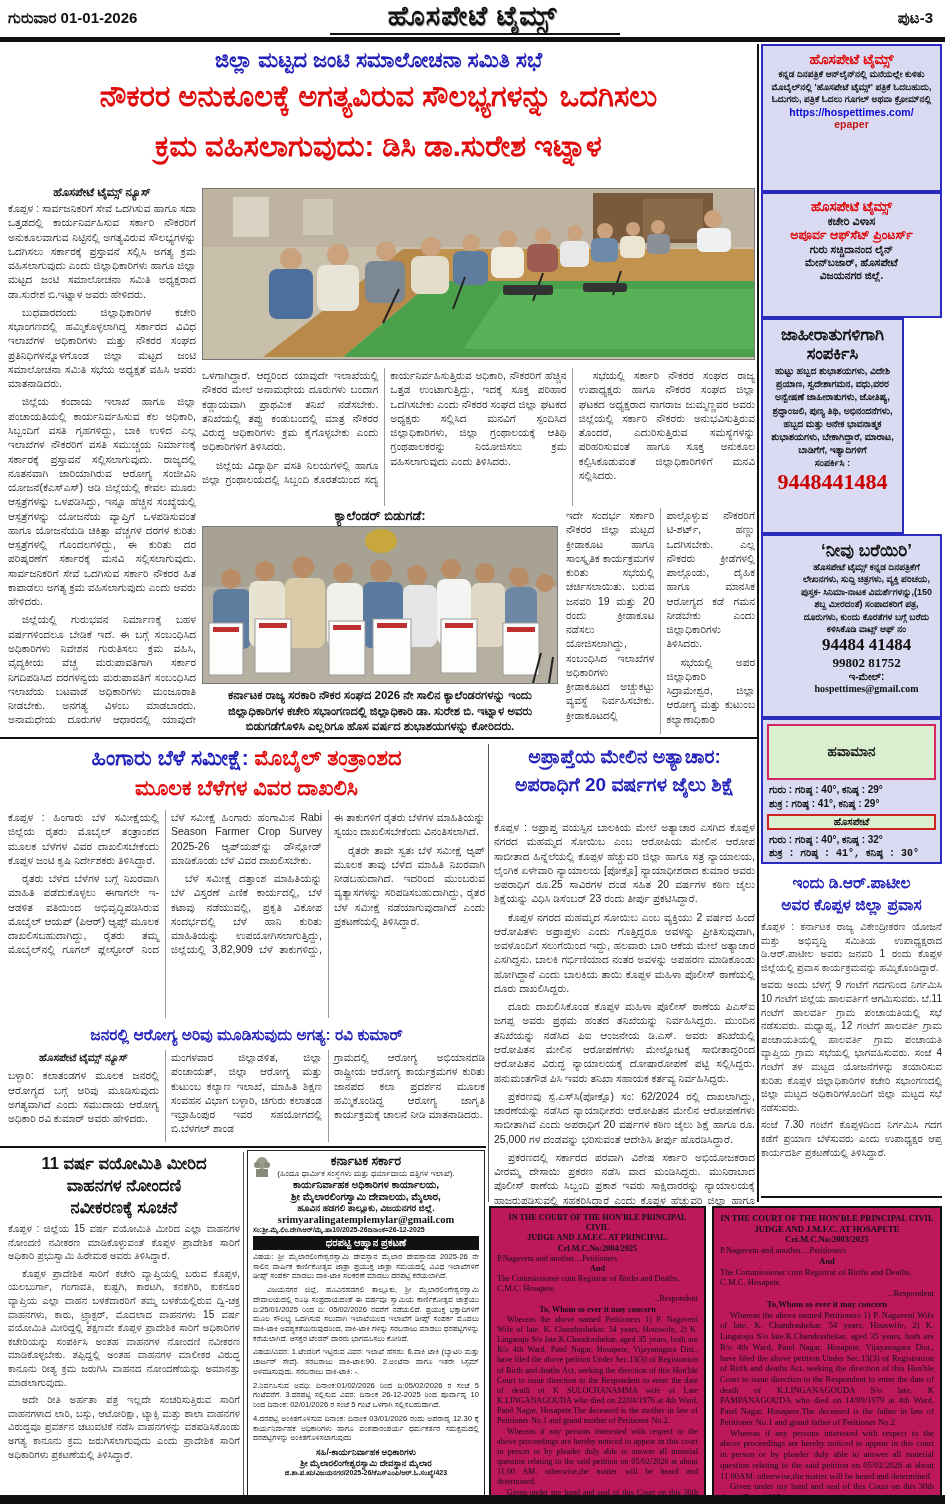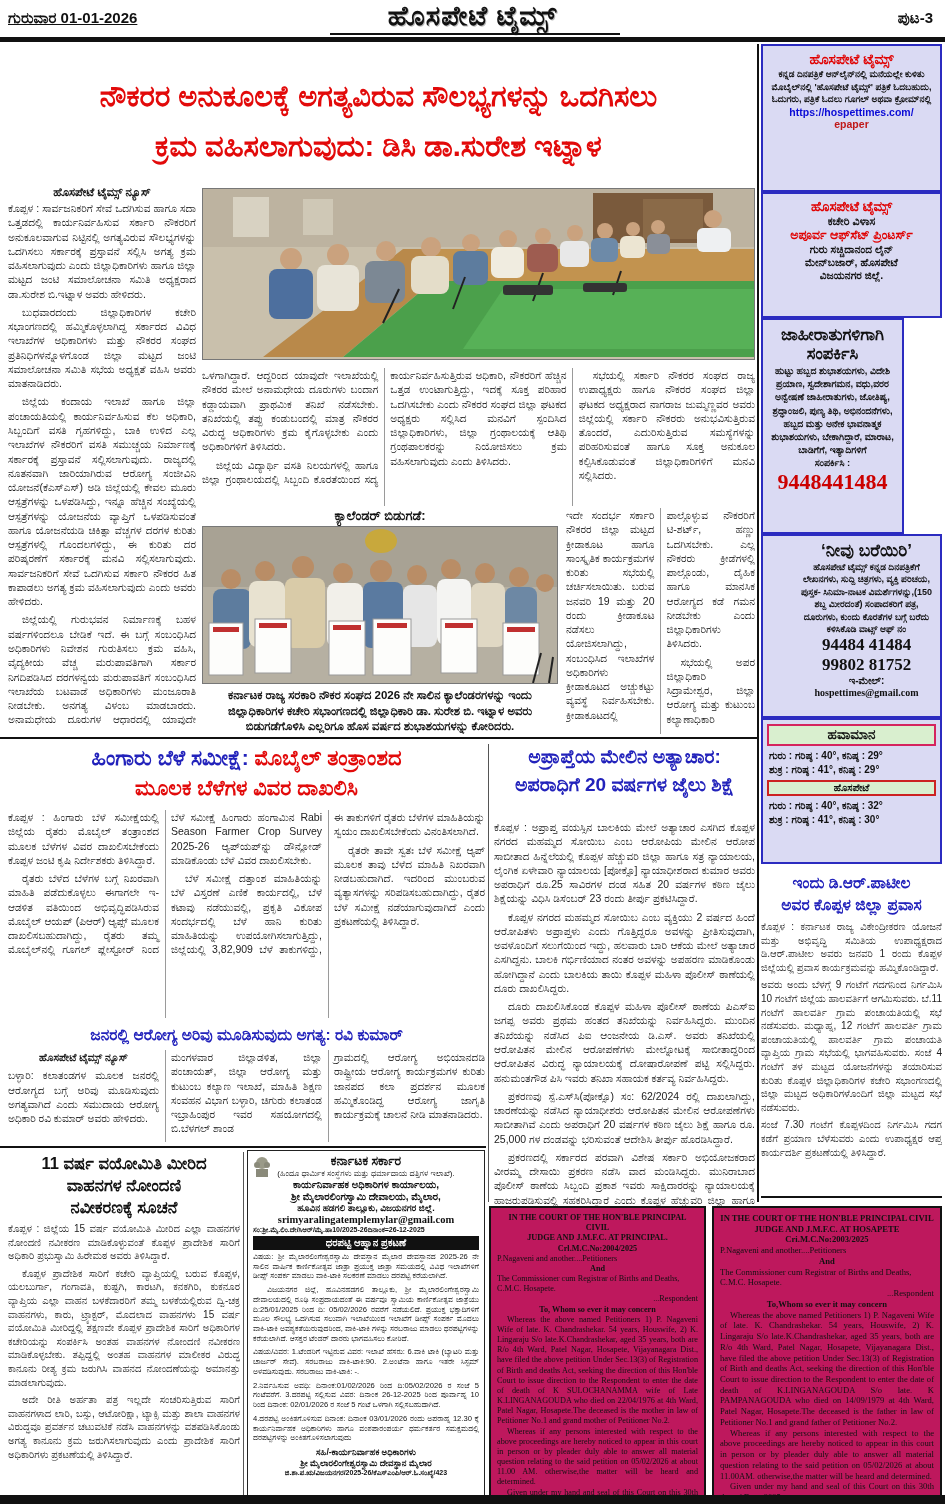--- a/index.html
+++ b/index.html
@@ -28,27 +28,28 @@
   .flexrow{display:flex;justify-content:flex-start;}
   .photo-frame{border:1px solid #777;box-sizing:border-box;overflow:hidden;}
   .caption{font-size:11.5px;font-weight:bold;line-height:1.35;}
   .masthead{font-weight:800;letter-spacing:1px;text-shadow:1px 1px 0 #bbb;}
 </style>
 </head>
 <body>
 
 <div id="page">
 
-  <div class="abs b" style="left:8px;top:9px;font-size:15px;text-decoration:underline;">ಗುರುವಾರ 01-01-2026</div>
+  <div class="abs b" style="left:8px;top:9px;font-size:15px;">ಗುರುವಾರ 01-01-2026</div>
   <div class="abs ctr masthead" style="left:0;top:1px;width:945px;font-size:27px;">ಹೊಸಪೇಟೆ ಟೈಮ್ಸ್</div>
   <div class="abs" style="left:330px;top:33px;width:290px;height:2px;background:#111;"></div>
   <div class="abs b" style="right:12px;top:9px;font-size:15px;">ಪುಟ-3</div>
   <div class="abs rule-h" style="left:0;top:37px;width:945px;height:5px;"></div>
   <div class="abs rule-v" style="left:757px;top:44px;height:1158px;width:2px;background:#111;"></div>
 
+  <div class="abs ctr b blue-head" style="left:0;top:48px;width:757px;font-size:21px;">ಜಿಲ್ಲಾ ಮಟ್ಟದ ಜಂಟಿ ಸಮಾಲೋಚನಾ ಸಮಿತಿ ಸಭೆ</div>
   <div class="abs ctr b red-head" style="left:0;top:80px;width:757px;font-size:29px;">ನೌಕರರ ಅನುಕೂಲಕ್ಕೆ ಅಗತ್ಯವಿರುವ ಸೌಲಭ್ಯಗಳನ್ನು ಒದಗಿಸಲು</div>
   <div class="abs ctr b red-head" style="left:0;top:130px;width:757px;font-size:29px;">ಕ್ರಮ ವಹಿಸಲಾಗುವುದು: ಡಿಸಿ ಡಾ.ಸುರೇಶ ಇಟ್ನಾಳ</div>
 
   <div class="abs" style="left:8px;top:186px;width:188px;height:548px;">
     <div class="ctr b" style="font-size:11.5px;margin-bottom:2px;">ಹೊಸಪೇಟೆ ಟೈಮ್ಸ್ ನ್ಯೂಸ್</div>
     <div class="body-txt just" style="height:530px;">
       <p class="noind">ಕೊಪ್ಪಳ : ಸಾರ್ವಜನಿಕರಿಗೆ ಸೇವೆ ಒದಗಿಸುವ ಹಾಗೂ ಸದಾ ಒತ್ತಡದಲ್ಲಿ ಕಾರ್ಯನಿರ್ವಹಿಸುವ ಸರ್ಕಾರಿ ನೌಕರರಿಗೆ ಅನುಕೂಲವಾಗುವ ನಿಟ್ಟಿನಲ್ಲಿ ಅಗತ್ಯವಿರುವ ಸೌಲಭ್ಯಗಳನ್ನು ಒದಗಿಸಲು ಸರ್ಕಾರಕ್ಕೆ ಪ್ರಸ್ತಾವನೆ ಸಲ್ಲಿಸಿ ಅಗತ್ಯ ಕ್ರಮ ವಹಿಸಲಾಗುವುದು ಎಂದು ಜಿಲ್ಲಾಧಿಕಾರಿಗಳು ಹಾಗೂ ಜಿಲ್ಲಾ ಮಟ್ಟದ ಜಂಟಿ ಸಮಾಲೋಚನಾ ಸಮಿತಿ ಅಧ್ಯಕ್ಷರಾದ ಡಾ.ಸುರೇಶ ಬಿ.ಇಟ್ನಾಳ ಅವರು ಹೇಳಿದರು.</p>
       <p>ಬುಧವಾರದಂದು ಜಿಲ್ಲಾಧಿಕಾರಿಗಳ ಕಚೇರಿ ಸಭಾಂಗಣದಲ್ಲಿ ಹಮ್ಮಿಕೊಳ್ಳಲಾಗಿದ್ದ ಸರ್ಕಾರದ ವಿವಿಧ ಇಲಾಖೆಗಳ ಅಧಿಕಾರಿಗಳು ಮತ್ತು ನೌಕರರ ಸಂಘದ ಪ್ರತಿನಿಧಿಗಳನ್ನೊಳಗೊಂಡ ಜಿಲ್ಲಾ ಮಟ್ಟದ ಜಂಟಿ ಸಮಾಲೋಚನಾ ಸಮಿತಿ ಸಭೆಯ ಅಧ್ಯಕ್ಷತೆ ವಹಿಸಿ ಅವರು ಮಾತನಾಡಿದರು.</p>
       <p>ಜಿಲ್ಲೆಯ ಕಂದಾಯ ಇಲಾಖೆ ಹಾಗೂ ಜಿಲ್ಲಾ ಪಂಚಾಯತಿಯಲ್ಲಿ ಕಾರ್ಯನಿರ್ವಹಿಸುವ ಕೆಲ ಅಧಿಕಾರಿ, ಸಿಬ್ಬಂದಿಗೆ ವಸತಿ ಗೃಹಗಳಿದ್ದು, ಬಾಕಿ ಉಳಿದ ಎಲ್ಲ ಇಲಾಖೆಗಳ ನೌಕರರಿಗೆ ವಸತಿ ಸಮುಚ್ಚಯ ನಿರ್ಮಾಣಕ್ಕೆ ಸರ್ಕಾರಕ್ಕೆ ಪ್ರಸ್ತಾವನೆ ಸಲ್ಲಿಸಲಾಗುವುದು. ರಾಜ್ಯದಲ್ಲಿ ನೂತನವಾಗಿ ಜಾರಿಯಾಗಿರುವ ಆರೋಗ್ಯ ಸಂಜೀವಿನಿ ಯೋಜನೆ(ಕೆಎಸ್ಎಸ್) ಅಡಿ ಜಿಲ್ಲೆಯಲ್ಲಿ ಕೇವಲ ಮೂರು ಆಸ್ಪತ್ರೆಗಳನ್ನು ಒಳಪಡಿಸಿದ್ದು, ಇನ್ನೂ ಹೆಚ್ಚಿನ ಸಂಖ್ಯೆಯಲ್ಲಿ ಆಸ್ಪತ್ರೆಗಳನ್ನು ಯೋಜನೆಯ ವ್ಯಾಪ್ತಿಗೆ ಒಳಪಡಿಸುವಂತೆ ಹಾಗೂ ಯೋಜನೆಯಡಿ ಚಿಕಿತ್ಸಾ ವೆಚ್ಚಗಳ ದರಗಳ ಕುರಿತು ಆಸ್ಪತ್ರೆಗಳಲ್ಲಿ ಗೊಂದಲಗಳಿದ್ದು, ಈ ಕುರಿತು ದರ ಪರಿಷ್ಕರಣೆಗೆ ಸರ್ಕಾರಕ್ಕೆ ಮನವಿ ಸಲ್ಲಿಸಲಾಗುವುದು. ಸಾರ್ವಜನಿಕರಿಗೆ ಸೇವೆ ಒದಗಿಸುವ ಸರ್ಕಾರಿ ನೌಕರರ ಹಿತ ಕಾಪಾಡಲು ಅಗತ್ಯ ಕ್ರಮ ವಹಿಸಲಾಗುವುದು ಎಂದು ಅವರು ಹೇಳಿದರು.</p>
       <p>ಜಿಲ್ಲೆಯಲ್ಲಿ ಗುರುಭವನ ನಿರ್ಮಾಣಕ್ಕೆ ಬಹಳ ವರ್ಷಗಳಿಂದಲೂ ಬೇಡಿಕೆ ಇದೆ. ಈ ಬಗ್ಗೆ ಸಂಬಂಧಿಸಿದ ಅಧಿಕಾರಿಗಳು ನಿವೇಶನ ಗುರುತಿಸಲು ಕ್ರಮ ವಹಿಸಿ, ವೈದ್ಯಕೀಯ ವೆಚ್ಚ ಮರುಪಾವತಿಗಾಗಿ ಸರ್ಕಾರ ನಿಗದಿಪಡಿಸಿದ ದರಗಳನ್ವಯ ಮರುಪಾವತಿಗೆ ಸಂಬಂಧಿಸಿದ ಇಲಾಖೆಯ ಬಟವಾಡೆ ಅಧಿಕಾರಿಗಳು ಮಂಜೂರಾತಿ ನೀಡಬೇಕು. ಅನಗತ್ಯ ವಿಳಂಬ ಮಾಡಬಾರದು. ಅನಾಮಧೇಯ ದೂರುಗಳ ಆಧಾರದಲ್ಲಿ ಯಾವುದೇ ಸರ್ಕಾರಿ ನೌಕರರ ಮೇಲೆ ಕಾನೂನು ಕ್ರಮ ಜರುಗಿಸಬಾರದು ಎಂಬ ಆದೇಶವಿದ್ದರೂ, ಕೆಲವು ನೌಕರರು ಅನಾಮಧೇಯ ದೂರುಗಳಿಂದ ತೊಂದರೆಗೆ</p>
@@ -311,33 +312,33 @@
     <div class="ctr b" style="font-size:16.5px;margin-bottom:2px;">ಸಂಪರ್ಕಿಸಿ</div>
     <div class="ctr b" style="font-size:9.3px;line-height:1.42;">ಹುಟ್ಟು ಹಬ್ಬದ ಶುಭಾಶಯಗಳು, ವಿದೇಶಿ ಪ್ರಯಾಣ, ಸ್ವದೇಶಾಗಮನ, ವಧು,ವರರ ಅನ್ವೇಷಣೆ ಜಾಹೀರಾತುಗಳು, ಜೋತಿಷ್ಯ, ಶ್ರದ್ಧಾಂಜಲಿ, ಪುಣ್ಯ ತಿಥಿ, ಅಭಿನಂದನೆಗಳು, ಹಬ್ಬದ ಮತ್ತು ಅನೇಕ ಭಾವನಾತ್ಮಕ ಶುಭಾಶಯಗಳು, ಬೇಕಾಗಿದ್ದಾರೆ, ಮಾರಾಟ, ಬಾಡಿಗೆಗೆ, ಇತ್ಯಾದಿಗಳಿಗೆ</div>
     <div class="ctr b" style="font-size:9.5px;">ಸಂಪರ್ಕಿಸಿ :</div>
     <div class="ctr b" style="font-size:22px;color:#cc0000;font-family:'Liberation Serif',serif;">9448441484</div>
   </div>
 
   <div class="abs sb-box" style="left:761px;top:534px;width:181px;height:184px;padding-left:36px;">
     <div class="ctr b" style="font-size:17px;">‘ನೀವು ಬರೆಯಿರಿ’</div>
     <div class="ctr" style="font-size:9px;line-height:1.38;font-weight:bold;">ಹೊಸಪೇಟೆ ಟೈಮ್ಸ್ ಕನ್ನಡ ದಿನಪತ್ರಿಕೆಗೆ ಲೇಖನಗಳು, ಸುದ್ದಿ ಚಿತ್ರಗಳು, ವ್ಯಕ್ತಿ ಪರಿಚಯ, ಪುಸ್ತಕ- ಸಿನಿಮಾ-ನಾಟಕ ವಿಮರ್ಶೆಗಳನ್ನು,(150 ಶಬ್ದ ಮೀರದಂತೆ) ಸಂಪಾದಕರಿಗೆ ಪತ್ರ, ದೂರುಗಳು, ಕುಂದು ಕೊರತೆಗಳ ಬಗ್ಗೆ ಬರೆದು ಕಳಿಸಿಕೊಡಿ ವಾಟ್ಸ್ ಆಫ್ ನಂ</div>
     <div class="ctr b" style="font-size:17px;font-family:'Liberation Serif',serif;">94484 41484</div>
-    <div class="ctr b" style="font-size:17px;font-family:'Liberation Serif',serif;">99802 81752</div>
+    <div class="ctr b" style="font-size:13px;font-family:'Liberation Serif',serif;">99802 81752</div>
     <div class="ctr b" style="font-size:10px;">
       <span>ಇ-ಮೇಲ್: </span><span style="font-family:'Liberation Serif',serif;">hospettimes@gmail.com</span>
     </div>
   </div>
 
   <div class="abs sb-box" style="left:761px;top:718px;width:181px;height:146px;padding:4px;">
-    <div class="wx-band" style="font-size:13.5px;padding:1px 0;">ಹವಾಮಾನ</div>
+    <div class="wx-band" style="font-size:13.5px;padding:18px 0;">ಹವಾಮಾನ</div>
     <div class="b" style="font-size:10px;margin:4px 0 2px 2px;">ಗುರು  : ಗರಿಷ್ಠ  : 40°,  ಕನಿಷ್ಠ : 29°</div>
     <div class="b" style="font-size:10px;margin:0 0 4px 2px;">ಶುಕ್ರ  : ಗರಿಷ್ಠ  : 41°,  ಕನಿಷ್ಠ : 29°</div>
     <div class="wx-band" style="font-size:10px;border-color:#cc2222;">ಹೊಸಪೇಟೆ</div>
     <div class="b" style="font-size:10px;margin:4px 0 2px 2px;">ಗುರು  : ಗರಿಷ್ಠ  : 40°,  ಕನಿಷ್ಠ : 32°</div>
-    <div class="b" style="font-size:10px;margin:0 0 2px 2px;">ಶುಕ್ರ  : ಗರಿಷ್ಠ  : 41°,  ಕನಿಷ್ಠ : 30°</div>
+    <div class="b" style="font-size:10px;margin:0 0 2px 2px;font-family:Liberation Mono, monospace;">ಶುಕ್ರ  : ಗರಿಷ್ಠ  : 41°,  ಕನಿಷ್ಠ : 30°</div>
   </div>
 
   <div class="abs ctr b blue-head" style="left:761px;top:874px;width:181px;font-size:15.5px;">ಇಂದು ಡಿ.ಆರ್.ಪಾಟೀಲ</div>
   <div class="abs ctr b blue-head" style="left:761px;top:896px;width:181px;font-size:15.5px;">ಅವರ ಕೊಪ್ಪಳ ಜಿಲ್ಲಾ ಪ್ರವಾಸ</div>
   <div class="abs body-txt just" style="left:761px;top:920px;width:181px;height:272px;font-size:10px;">
     <p class="noind">ಕೊಪ್ಪಳ : ಕರ್ನಾಟಕ ರಾಜ್ಯ ವಿಕೇಂದ್ರೀಕರಣ ಯೋಜನೆ ಮತ್ತು ಅಭಿವೃದ್ಧಿ ಸಮಿತಿಯ ಉಪಾಧ್ಯಕ್ಷರಾದ ಡಿ.ಆರ್.ಪಾಟೀಲ ಅವರು ಜನವರಿ 1 ರಂದು ಕೊಪ್ಪಳ ಜಿಲ್ಲೆಯಲ್ಲಿ ಪ್ರವಾಸ ಕಾರ್ಯಕ್ರಮವನ್ನು ಹಮ್ಮಿಕೊಂಡಿದ್ದಾರೆ.</p>
     <p class="noind">ಅವರು ಅಂದು ಬೆಳಗ್ಗೆ 9 ಗಂಟೆಗೆ ಗದಗನಿಂದ ನಿರ್ಗಮಿಸಿ 10 ಗಂಟೆಗೆ ಜಿಲ್ಲೆಯ ಹಾಲವರ್ತಿಗೆ ಆಗಮಿಸುವರು. ಬೆ.11 ಗಂಟೆಗೆ ಹಾಲವರ್ತಿ ಗ್ರಾಮ ಪಂಚಾಯತಿಯಲ್ಲಿ ಸಭೆ ನಡೆಸುವರು. ಮಧ್ಯಾಹ್ನ, 12 ಗಂಟೆಗೆ ಹಾಲವರ್ತಿ ಗ್ರಾಮ ಪಂಚಾಯತಿಯಲ್ಲಿ ಹಾಲವರ್ತಿ ಗ್ರಾಮ ಪಂಚಾಯತಿ ವ್ಯಾಪ್ತಿಯ ಗ್ರಾಮ ಸಭೆಯಲ್ಲಿ ಭಾಗವಹಿಸುವರು. ಸಂಜೆ 4 ಗಂಟೆಗೆ ತಳ ಮಟ್ಟದ ಯೋಜನೆಗಳನ್ನು ತಯಾರಿಸುವ ಕುರಿತು ಕೊಪ್ಪಳ ಜಿಲ್ಲಾಧಿಕಾರಿಗಳ ಕಚೇರಿ ಸಭಾಂಗಣದಲ್ಲಿ ಜಿಲ್ಲಾ ಮಟ್ಟದ ಅಧಿಕಾರಿಗಳೊಂದಿಗೆ ಜಿಲ್ಲಾ ಮಟ್ಟದ ಸಭೆ ನಡೆಸುವರು.</p>
     <p class="noind">ಸಂಜೆ 7.30 ಗಂಟೆಗೆ ಕೊಪ್ಪಳದಿಂದ ನಿರ್ಗಮಿಸಿ ಗದಗ ಕಡೆಗೆ ಪ್ರಯಾಣ ಬೆಳೆಸುವರು ಎಂದು ಉಪಾಧ್ಯಕ್ಷರ ಆಪ್ತ ಕಾರ್ಯದರ್ಶಿ ಪ್ರಕಟಣೆಯಲ್ಲಿ ತಿಳಿಸಿದ್ದಾರೆ.</p>
   </div>
   <div class="abs rule-h" style="left:761px;top:1196px;width:181px;height:2px;"></div>

